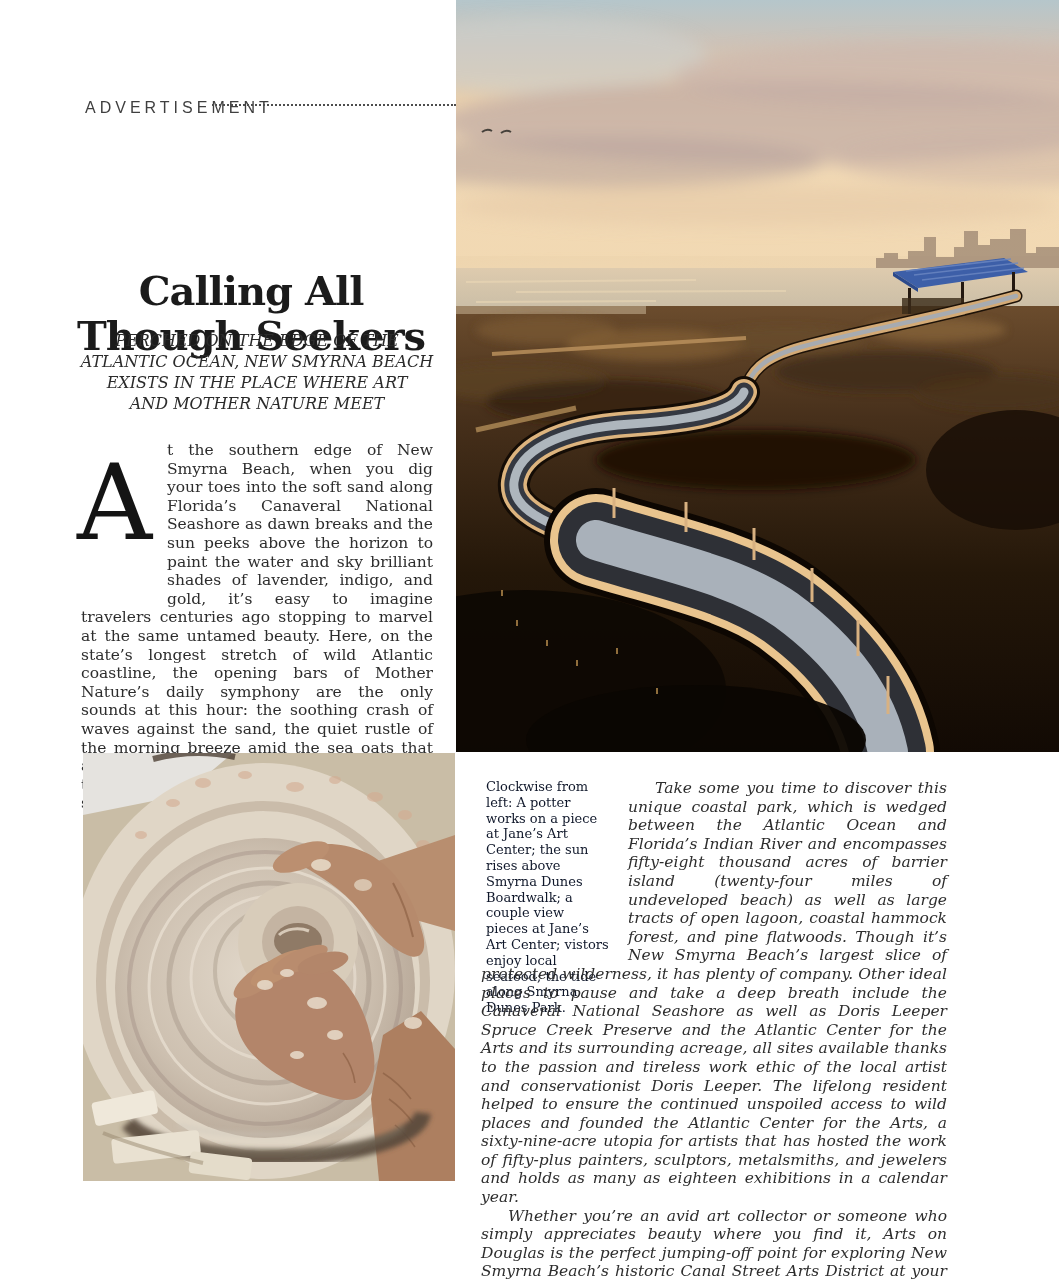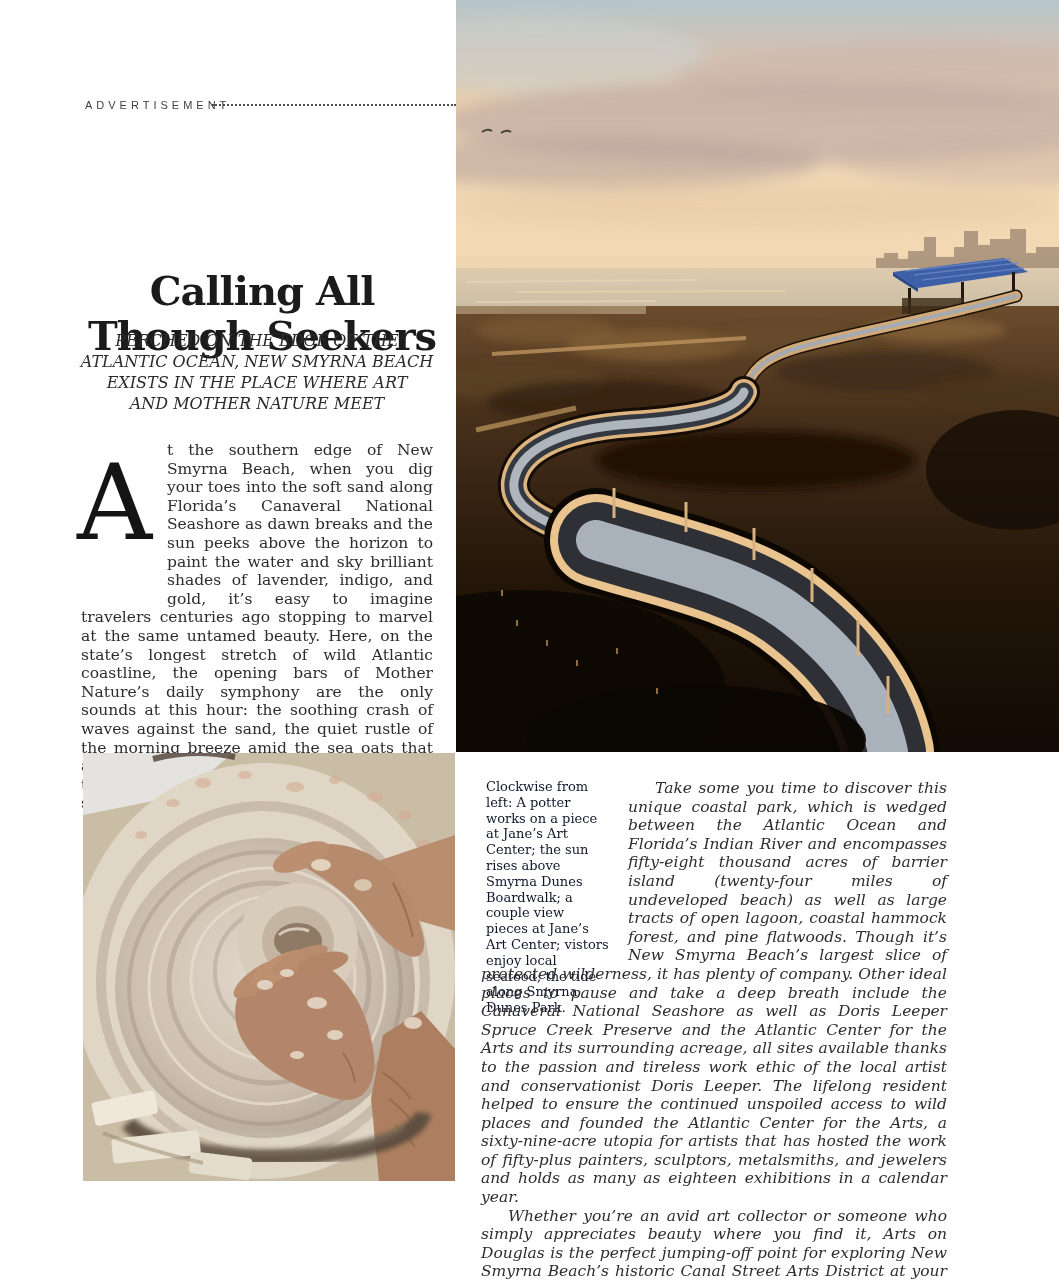--- a/index.html
+++ b/index.html
@@ -1,22 +1,22 @@
 <!DOCTYPE html>
 <html><head>
 <meta charset="utf-8">
 <style>
   html,body{margin:0;padding:0;background:#ffffff;}
   .page{position:relative;width:1059px;height:1280px;background:#fff;overflow:hidden;
         font-family:"DejaVu Serif","Liberation Serif",serif;}
   .ad-label{position:absolute;left:85px;top:99px;font-family:"Liberation Sans",sans-serif;
-            font-size:11px;letter-spacing:4px;color:#3f3f3f;}
+            font-size:16px;letter-spacing:4px;color:#3f3f3f;}
   .ad-dots{position:absolute;left:212px;top:104px;width:244px;height:0;
            border-top:2px dotted #4d4d4d;}
-  .headline{position:absolute;left:80px;top:241px;width:364px;text-align:center;
+  .headline{position:absolute;left:69px;top:241px;width:364px;text-align:center;
             font-weight:700;font-size:40px;line-height:45px;letter-spacing:-1px;color:#1b1b1b;}
   .subhead{position:absolute;left:70px;top:330px;width:374px;text-align:center;
            font-style:italic;font-size:16px;line-height:21px;color:#2b2b2b;white-space:pre-line;}
   .intro{position:absolute;left:81px;top:441px;width:352px;font-size:15.5px;line-height:18.6px;
          text-align:justify;color:#2d2d2d;}
   .dropcap-box{float:left;width:86px;height:149px;}
   .dropcap{font-size:104px;line-height:1;display:block;margin-top:10px;margin-left:-4px;color:#141414;}
   .main-photo{position:absolute;left:456px;top:0;width:603px;height:752px;}
   .main-photo svg,.pottery-photo svg{display:block;width:100%;height:100%;}
   .pottery-photo{position:absolute;left:83px;top:753px;width:372px;height:428px;}

